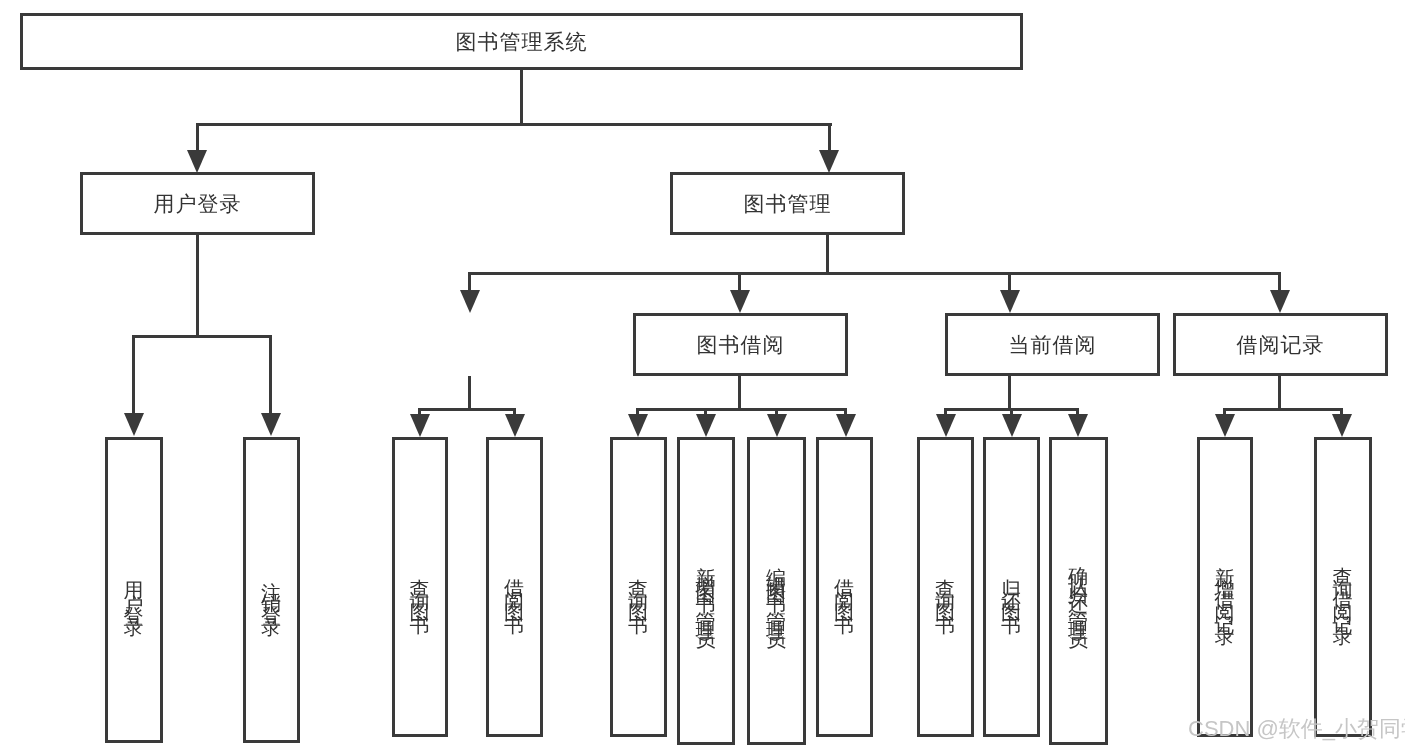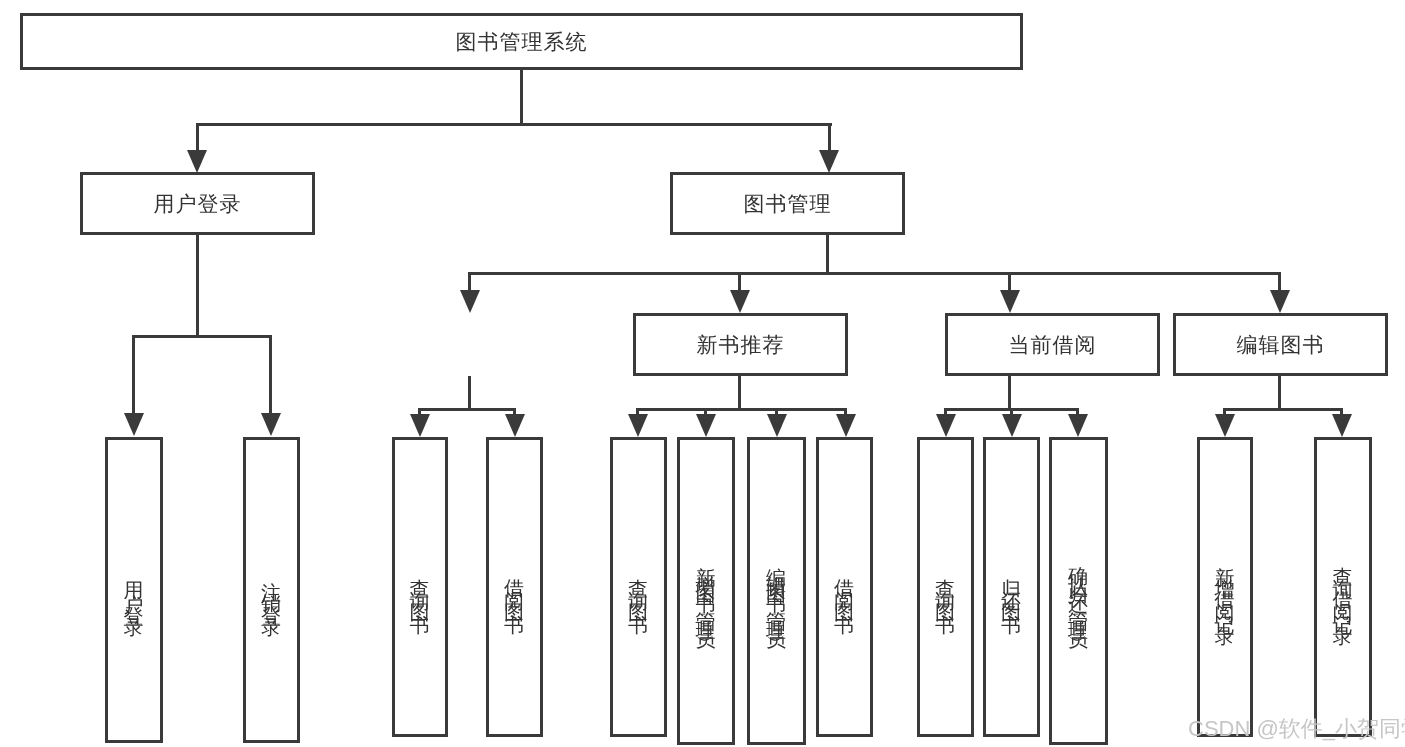--- a/index.html
+++ b/index.html
@@ -96,27 +96,27 @@
   <div class="line" style="left:468px; top:272px; width:3px; height:20px;"></div>
   <div class="arrowhead" style="left:460px; top:290px;"></div>
   <div class="line" style="left:738px; top:272px; width:3px; height:20px;"></div>
   <div class="arrowhead" style="left:730px; top:290px;"></div>
   <div class="line" style="left:1008px; top:272px; width:3px; height:20px;"></div>
   <div class="arrowhead" style="left:1000px; top:290px;"></div>
   <div class="line" style="left:1278px; top:272px; width:3px; height:20px;"></div>
   <div class="arrowhead" style="left:1270px; top:290px;"></div>
 
   <div class="box" style="left:633px; top:313px; width:215px; height:63px;">
-    <span class="hlabel">新书推荐</span>
+    <span class="hlabel">图书借阅</span>
   </div>
   <div class="box" style="left:902px; top:313px; width:215px; height:63px;margin-left:43px;">
     <span class="hlabel">当前借阅</span>
   </div>
   <div class="box" style="left:1173px; top:313px; width:215px; height:63px;">
-    <span class="hlabel">编辑图书</span>
+    <span class="hlabel">借阅记录</span>
   </div>
 
   <div class="line" style="left:468px; top:376px; width:3px; height:34px;"></div>
   <div class="line" style="left:418px; top:408px; width:98px; height:3px;"></div>
   <div class="line" style="left:418px; top:408px; width:3px; height:8px;"></div>
   <div class="arrowhead" style="left:410px; top:414px;"></div>
   <div class="line" style="left:513px; top:408px; width:3px; height:8px;"></div>
   <div class="arrowhead" style="left:505px; top:414px;"></div>
 
   <div class="line" style="left:738px; top:376px; width:3px; height:34px;"></div>

